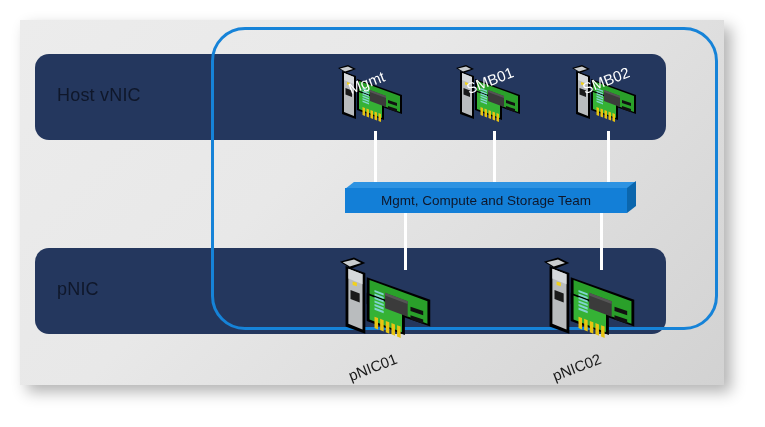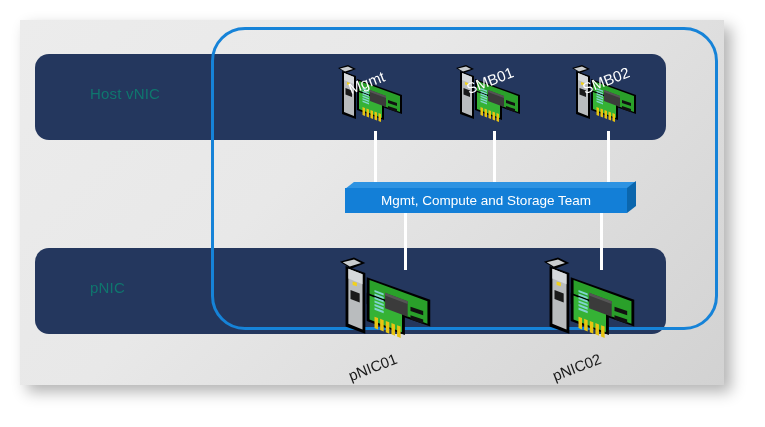--- a/index.html
+++ b/index.html
@@ -13,24 +13,23 @@
     position:absolute;left:20px;top:20px;width:704px;height:365px;
     background:linear-gradient(135deg,#ececec 0%,#e8e8e8 40%,#d2d2d2 100%);
     box-shadow:7px 7px 14px rgba(0,0,0,0.30);
   }
 
   
   .band{
     position:absolute;background:#24375e;border-radius:14px;
   }
   .band-label{
-    position:absolute;color:#0f766e;font-size:15px;letter-spacing:.2px;
+    position:absolute;color:#0f172a;font-size:18px;letter-spacing:.2px;
     font-family:"Liberation Sans","DejaVu Sans",sans-serif;
     white-space:nowrap;
-    margin-left:33px;
   }
 
   
   .group-outline{
     position:absolute;left:211px;top:27px;width:507px;height:303px;
     border:3px solid #1683d8;border-radius:34px;box-sizing:border-box;
     background:transparent;
   }
 
   
@@ -46,21 +45,21 @@
     position:absolute;left:0;top:0;width:282px;height:7px;
     background:#2e93e2;
     transform:skewX(-52deg);transform-origin:bottom left;
   }
   .team-bar .side{
     position:absolute;left:282px;top:6px;width:9px;height:25px;
     background:#0b66ad;
     transform:skewY(-38deg);transform-origin:top left;
   }
   .team-bar .label{
-    color:#ffffff;font-size:13.5px;white-space:nowrap;
+    color:#0f172a;font-size:13.5px;white-space:nowrap;
     font-family:"Liberation Sans","DejaVu Sans",sans-serif;
     position:relative;z-index:3;
   }
 
   
   .nic{position:absolute;}
   .nic svg{display:block;overflow:visible;}
 
   
   .nic-caption{

